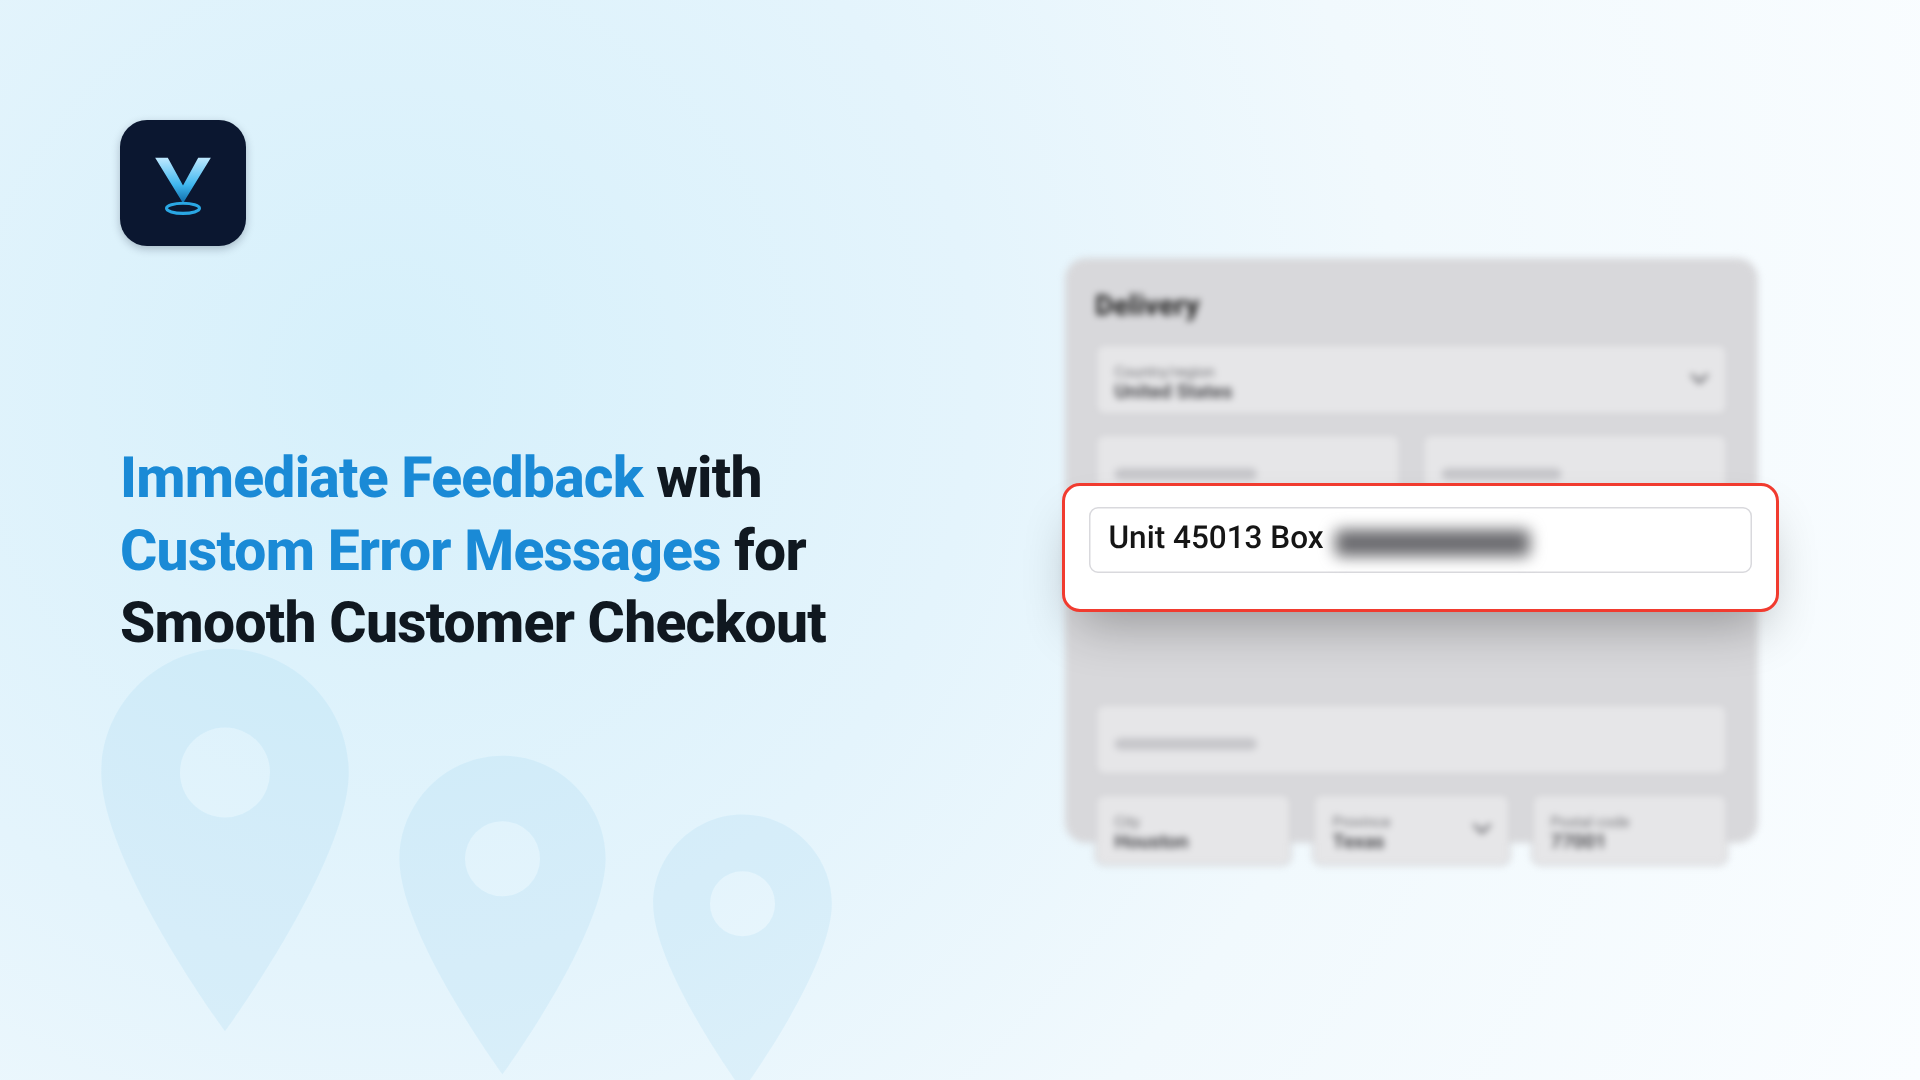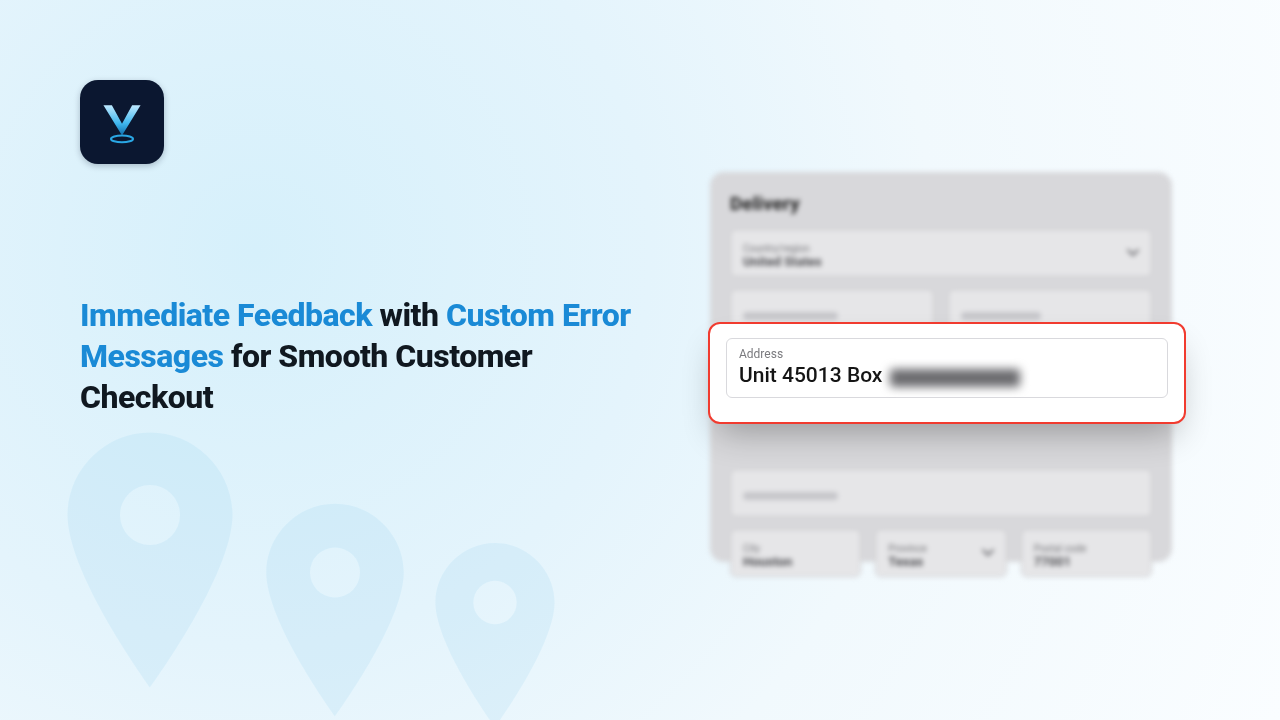--- a/index.html
+++ b/index.html
@@ -18,21 +18,21 @@
     position: absolute; left: 80px; top: 80px;
     width: 84px; height: 84px; border-radius: 18px;
     background: #0b1730;
     display: flex; align-items: center; justify-content: center;
     box-shadow: 0 2px 6px rgba(11,23,48,0.25);
   }
 
   
   .headline {
     position: absolute; left: 80px; top: 295px; width: 560px;
-    font-size: 32px; line-height: 1.28; font-weight: 800;
+    font-size: 38px; line-height: 1.28; font-weight: 800;
     letter-spacing: -0.5px;
     color: #101820;
   }
   .headline .accent { color: #1a8ad6; }
 
   
   .panel {
     position: absolute; right: 108px; top: 172px;
     width: 462px; height: 390px;
     background: #d8d8db;
@@ -189,19 +189,18 @@
     </div>
     <div class="field">
       <span class="field-label">Postal code</span>
       <span class="field-value">77001</span>
     </div>
   </div>
 </div>
 
 <div class="callout">
   <div class="callout-field">
-    <div class="callout-label">Address</div>
     <div class="callout-value">
       <span>Unit 45013 Box</span>
       <span class="redacted" style="width:130px;">redacted</span>
     </div>
   </div>
 </div>
 
 </body></html>

